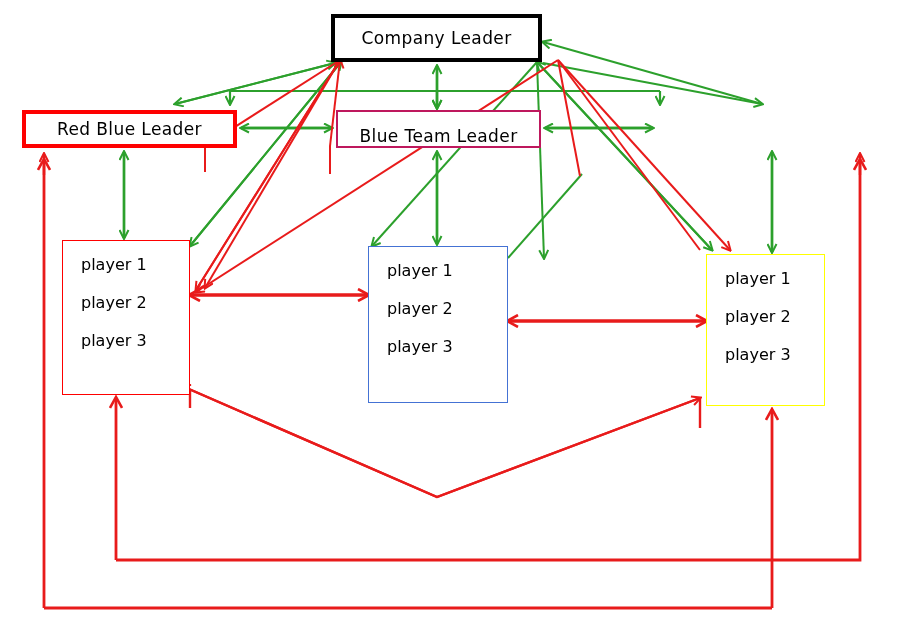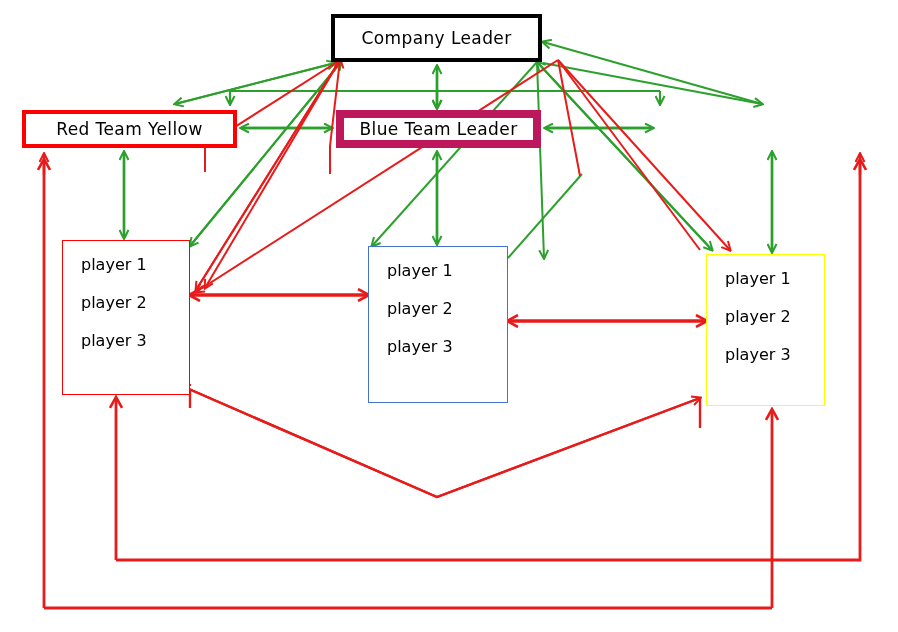--- a/index.html
+++ b/index.html
@@ -50,21 +50,22 @@
     top: 110px;
     width: 215px;
     height: 38px;
     border: 4px solid #fe0000;
   }
   #node-blue-leader {
     left: 336px;
     top: 110px;
     width: 205px;
     height: 38px;
-    border: 8px solid #be185d;
+    border: 2px solid #be185d;
+    align-items: flex-end;
   }
   #node-yellow-leader {
     left: 657px;
     top: 110px;
     width: 222px;
     height: 38px;
     border: 4px solid #ffff00;
   }
   .player-box {
     position: absolute;
@@ -205,21 +206,21 @@
       <path d="M44,175 L44,154" marker-end="url(#rArrow)"></path>
       <path d="M860,175 L860,154" marker-end="url(#rArrow)"></path>
     </g>
   </svg>
 
   <div class="node" id="node-company">
     <span class="node-label">Company Leader</span>
   </div>
 
   <div class="node" id="node-red-leader">
-    <span class="node-label">Red Team Yellow</span>
+    <span class="node-label">Red Blue Leader</span>
   </div>
 
   <div class="node" id="node-blue-leader">
     <span class="node-label">Blue Team Leader</span>
   </div>
 
 
   <div class="player-box" id="players-red">
     <div class="player-line">player 1</div>
     <div class="player-line">player 2</div>

